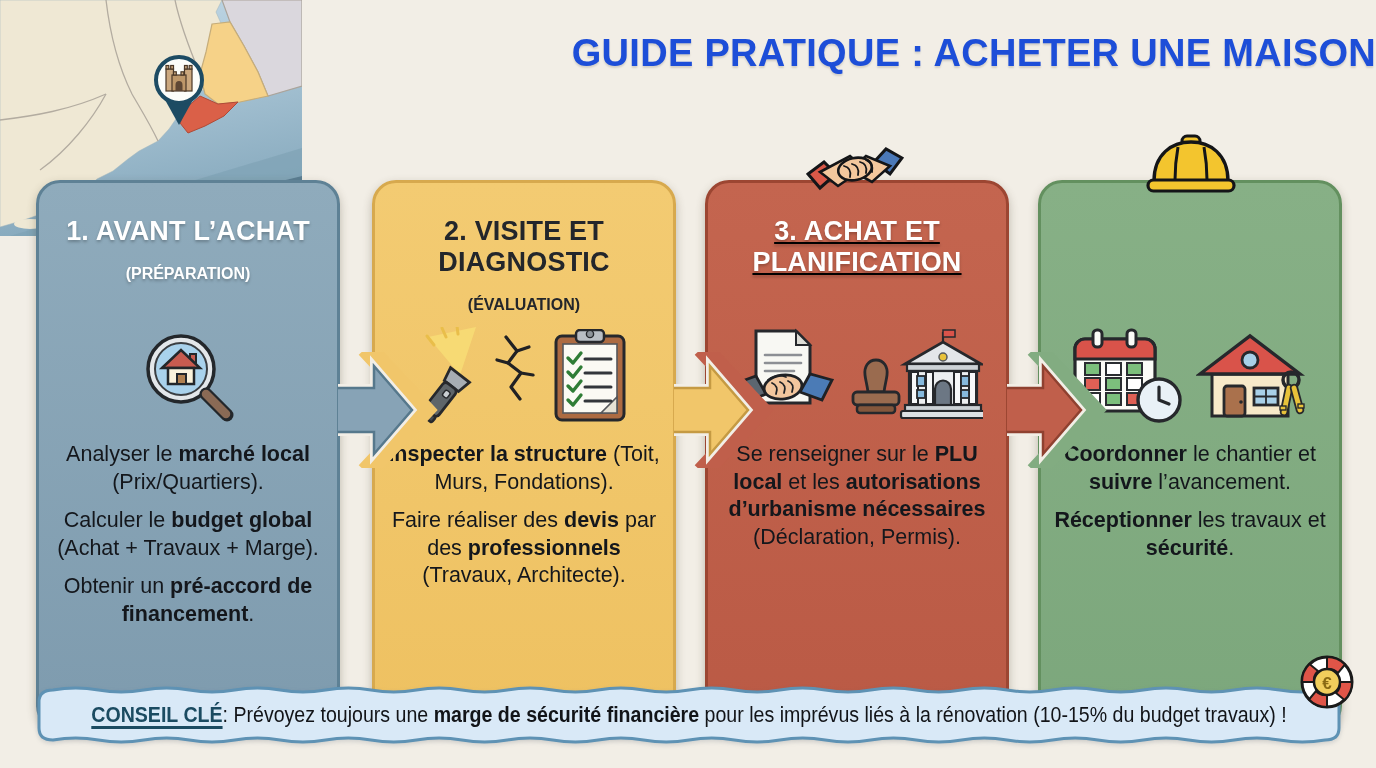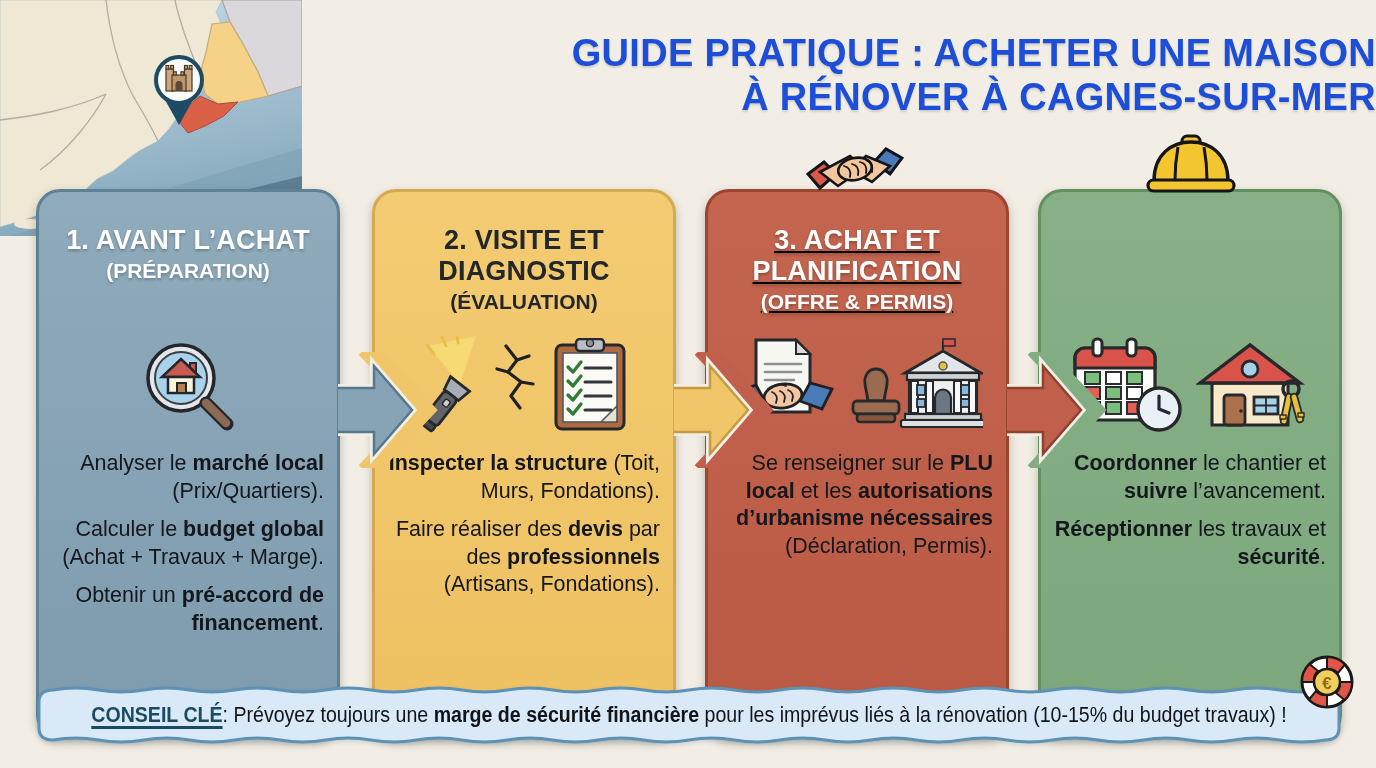--- a/index.html
+++ b/index.html
@@ -5,36 +5,36 @@
   html,body{margin:0;padding:0;background:#DDD8CC;}
   .stage{position:relative;width:1376px;height:768px;background:#F2EEE6;overflow:hidden;
          font-family:"Liberation Sans",sans-serif;}
   
   .title{position:absolute;left:0;right:0;top:24px;text-align:right;color:#1d4ed8;
          font-weight:bold;font-size:38px;line-height:1.16;letter-spacing:.3px;
          text-shadow:0 2px 2px rgba(0,0,0,.13);z-index:3;margin-top:7px;}
   
   .map{position:absolute;left:0;top:0;z-index:1;}
   
-  .card{position:absolute;top:189px;width:304px;height:550px;border-radius:24px;
+  .card{position:absolute;top:180px;width:304px;height:550px;border-radius:24px;
         border:3px solid;box-sizing:border-box;box-shadow:0 4px 10px rgba(70,60,40,.30);z-index:2;}
   .card1{left:36px;background:linear-gradient(180deg,#8FABBC,#7E9BAE);border-color:#5E8195;}
   .card2{left:372px;background:linear-gradient(180deg,#F3CB72,#EEC161);border-color:#D7A94E;}
   .card3{left:705px;background:linear-gradient(180deg,#C4654F,#BA5A45);border-color:#9C4632;text-decoration:underline;}
   .card4{left:1038px;background:linear-gradient(180deg,#87B086,#7CA77C);border-color:#63905F;}
   .card-head{padding:33px 10px 0;text-align:center;}
   .step-heading{font-size:27px;font-weight:bold;line-height:1.15;white-space:pre-line;letter-spacing:.2px;}
-  .step-sub{font-size:21px;font-weight:bold;margin-top:3px;}
+  .step-sub{font-size:16px;font-weight:bold;margin-top:18px;}
   .light .step-heading,.light .step-sub{color:#FFFFFF;text-shadow:0 2px 3px rgba(0,0,0,.25);}
   .dark .step-heading,.dark .step-sub{color:#23262B;}
   .card-icons{position:absolute;left:0;right:0;top:141px;height:104px;display:flex;
               align-items:center;justify-content:center;gap:13px;}
   .card-items{position:absolute;left:13px;right:13px;top:258px;text-align:center;
               color:#14171C;font-size:21.5px;line-height:1.28;}
-  .card-items p{margin:0 0 11px;text-align:right;}
+  .card-items p{margin:0 0 11px;}
   .card-items b{font-weight:bold;}
   
   .arrow{position:absolute;top:352px;z-index:4;pointer-events:none;}
   .a1{left:338px;} .a2{left:674px;} .a3{left:1007px;}
   
   .badge{position:absolute;z-index:5;}
   .badge-handshake{left:806px;top:136px;}
   .badge-hat{left:1146px;top:134px;}
   
   .tip{position:absolute;left:36px;top:684px;width:1306px;height:62px;z-index:3;}
@@ -87,21 +87,20 @@
           <rect x="189.2" y="65.5" width="2.8" height="3.5"></rect>
         <rect x="173.5" y="71.8" width="2.8" height="3.2"></rect>
           <rect x="181" y="71.8" width="2.8" height="3.2"></rect>
         <path d="M175.5,91 v-6 a3.5,4 0 0 1 7,0 v6 Z" fill="#5E4734" stroke="none"></path>
       </g>
     </g>
   </svg>
 
   <div class="title">
     <div>GUIDE PRATIQUE : ACHETER UNE MAISON</div>
-    <div>À RÉNOVER À CAGNES-SUR-MER</div>
   </div>
 
   <div class="card card1 light">
     <div class="card-head">
       <div class="step-heading">1. AVANT L’ACHAT</div>
       <div class="step-sub">(PRÉPARATION)</div>
     </div>
     <div class="card-icons">
       <svg width="98" height="98" viewBox="0 0 98 98">
         <circle cx="42" cy="42" r="33" fill="#E3E7EA" stroke="#23272B" stroke-width="3.5"></circle>
@@ -163,29 +162,28 @@
         <g stroke="#33363B" stroke-width="3" stroke-linecap="round">
           <line x1="32" y1="30" x2="58" y2="30"></line>
             <line x1="32" y1="44" x2="58" y2="44"></line>
           <line x1="32" y1="58" x2="58" y2="58"></line>
             <line x1="32" y1="72" x2="58" y2="72"></line>
         </g>
       </svg>
     </div>
     <div class="card-items">
       <p><span></span><b>Inspecter la structure</b><span> (Toit, Murs, Fondations).</span></p>
-      <p><span>Faire réaliser des </span><b>devis</b><span> par des </span><b>professionnels</b><span> (Artisans, Fondations).</span></p>
+      <p><span>Faire réaliser des </span><b>devis</b><span> par des </span><b>professionnels</b><span> (Travaux, Architecte).</span></p>
     </div>
   </div>
 
   <div class="card card3 light">
     <div class="card-head">
       <div class="step-heading">3. ACHAT ET
 PLANIFICATION</div>
-      <div class="step-sub">(OFFRE &amp; PERMIS)</div>
     </div>
     <div class="card-icons">
       <svg width="102" height="96" viewBox="0 0 102 96">
         <path d="M24,3 h40 l14,14 v58 h-54 Z" fill="#F8F8F3" stroke="#26282C" stroke-width="3"></path>
         <path d="M64,3 l14,14 h-14 Z" fill="#DDDDD6" stroke="#26282C" stroke-width="2"></path>
         <g stroke="#8C8F94" stroke-width="2.6" stroke-linecap="round">
           <line x1="33" y1="27" x2="69" y2="27"></line>
             <line x1="33" y1="35" x2="69" y2="35"></line>
             <line x1="33" y1="43" x2="62" y2="43"></line>
         </g>

